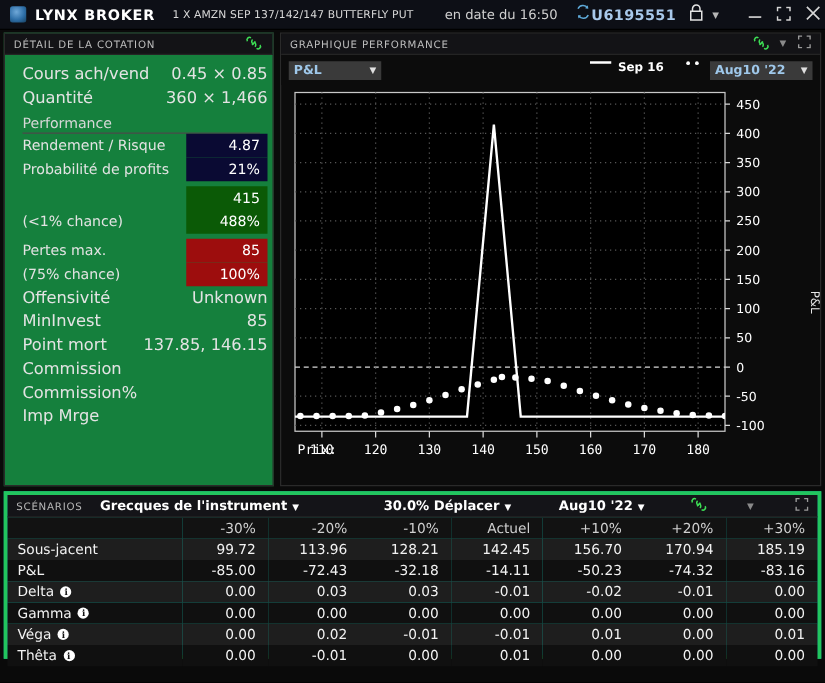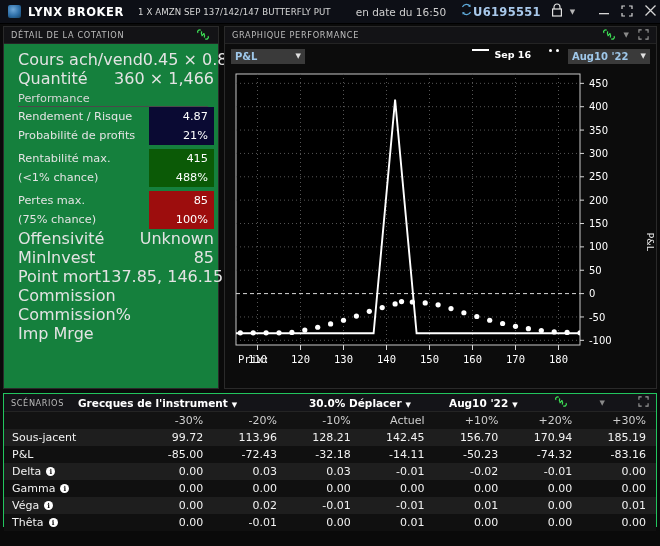--- a/index.html
+++ b/index.html
@@ -65,21 +65,21 @@
   .expand-icon { color: #9a9a9a; font-size: 9px; margin-left: 9px; margin-right: 7px; letter-spacing: -1px; }
 
   
   .quote-panel {
     position: absolute; left: 3px; top: 26px; width: 216px; height: 363px;
     background: #15803d; border: 1px solid #2a2a2a;
   }
   .quote-body { padding: 6px 0 0 0; }
   .qrow {
     display: flex; align-items: center; height: 19px; padding: 0 4px 0 14px;
-    font-size: 16px; color: #e3e3e3;
+    font-size: 13px; color: #e3e3e3;
   }
   .qrow .qlabel { flex: 0 0 auto; white-space: nowrap; }
   .qrow .qval { margin-left: auto; text-align: right; white-space: nowrap; }
   .qsection {
     font-size: 11.3px; color: #d8d8d8; padding: 0 10px 0 14px; height: 19px;
     display: flex; align-items: flex-end;
   }
   .qsection span { border-bottom: 1px solid #4a4a4a; width: 100%; padding-bottom: 1px; }
   .boxrow { display: flex; align-items: stretch; height: 19px; padding-left: 14px; }
   .boxrow .qlabel { display: flex; align-items: center; font-size: 11.3px; color: #e3e3e3; white-space: nowrap; }
@@ -116,21 +116,21 @@
   .ylabel-rot {
     position: absolute; right: 2px; top: 183px;
     color: #e8e8e8; font-size: 9.5px;
     transform: rotate(90deg); transform-origin: right top;
     white-space: nowrap;
   }
 
   
   .scen-panel {
     position: absolute; left: 3px; top: 393px; width: 654px; height: 134px;
-    background: #14b8a6; border: 1px solid #22c55e;
+    background: #14b8a6; border: 3px solid #22c55e;
   }
   .scen-head {
     height: 18px; display: flex; align-items: center; background: #141418;
     border-bottom: 1px solid #242424;
   }
   .scen-head .sh-title { color: #b8b8b8; font-size: 8.2px; letter-spacing: 0.6px; margin-left: 7px; }
   .sh-menu { color: #ffffff; font-size: 10.5px; font-weight: bold; margin-left: 14px; white-space: nowrap; }
   .sh-menu .mcaret { font-size: 7px; margin-left: 4px; }
   .sh-right { margin-left: auto; display: flex; align-items: center; gap: 24px; }
   .sh-right .ritem { color: #ffffff; font-size: 10.5px; font-weight: bold; margin-left: 14px; white-space: nowrap; }
@@ -235,21 +235,20 @@
       <div class="boxrow">
         <span class="qlabel">Rendement / Risque</span>
         <span class="boxval bx-navy">4.87</span>
       </div>
       <div class="boxrow">
         <span class="qlabel">Probabilité de profits</span>
         <span class="boxval bx-navy">21%</span>
       </div>
       <div style="height:4px"></div>
       <div class="boxrow">
-        <span class="qlabel">Rentabilité max.</span>
         <span class="boxval bx-green">415</span>
       </div>
       <div class="boxrow">
         <span class="qlabel">(&lt;1% chance)</span>
         <span class="boxval bx-green">488%</span>
       </div>
       <div style="height:4px"></div>
       <div class="boxrow">
         <span class="qlabel">Pertes max.</span>
         <span class="boxval bx-red">85</span>

